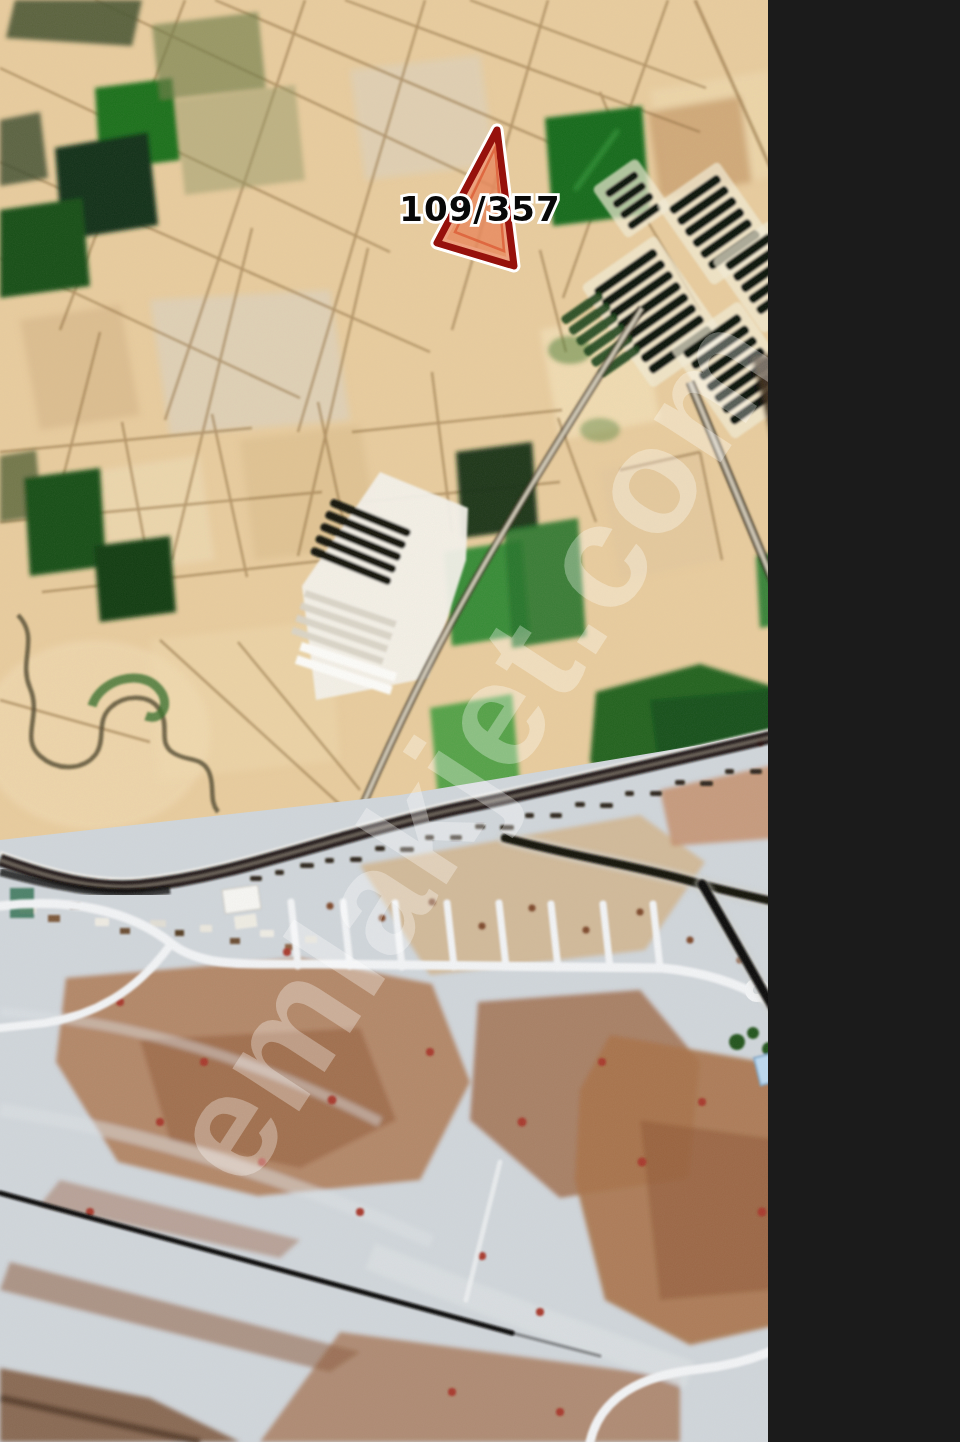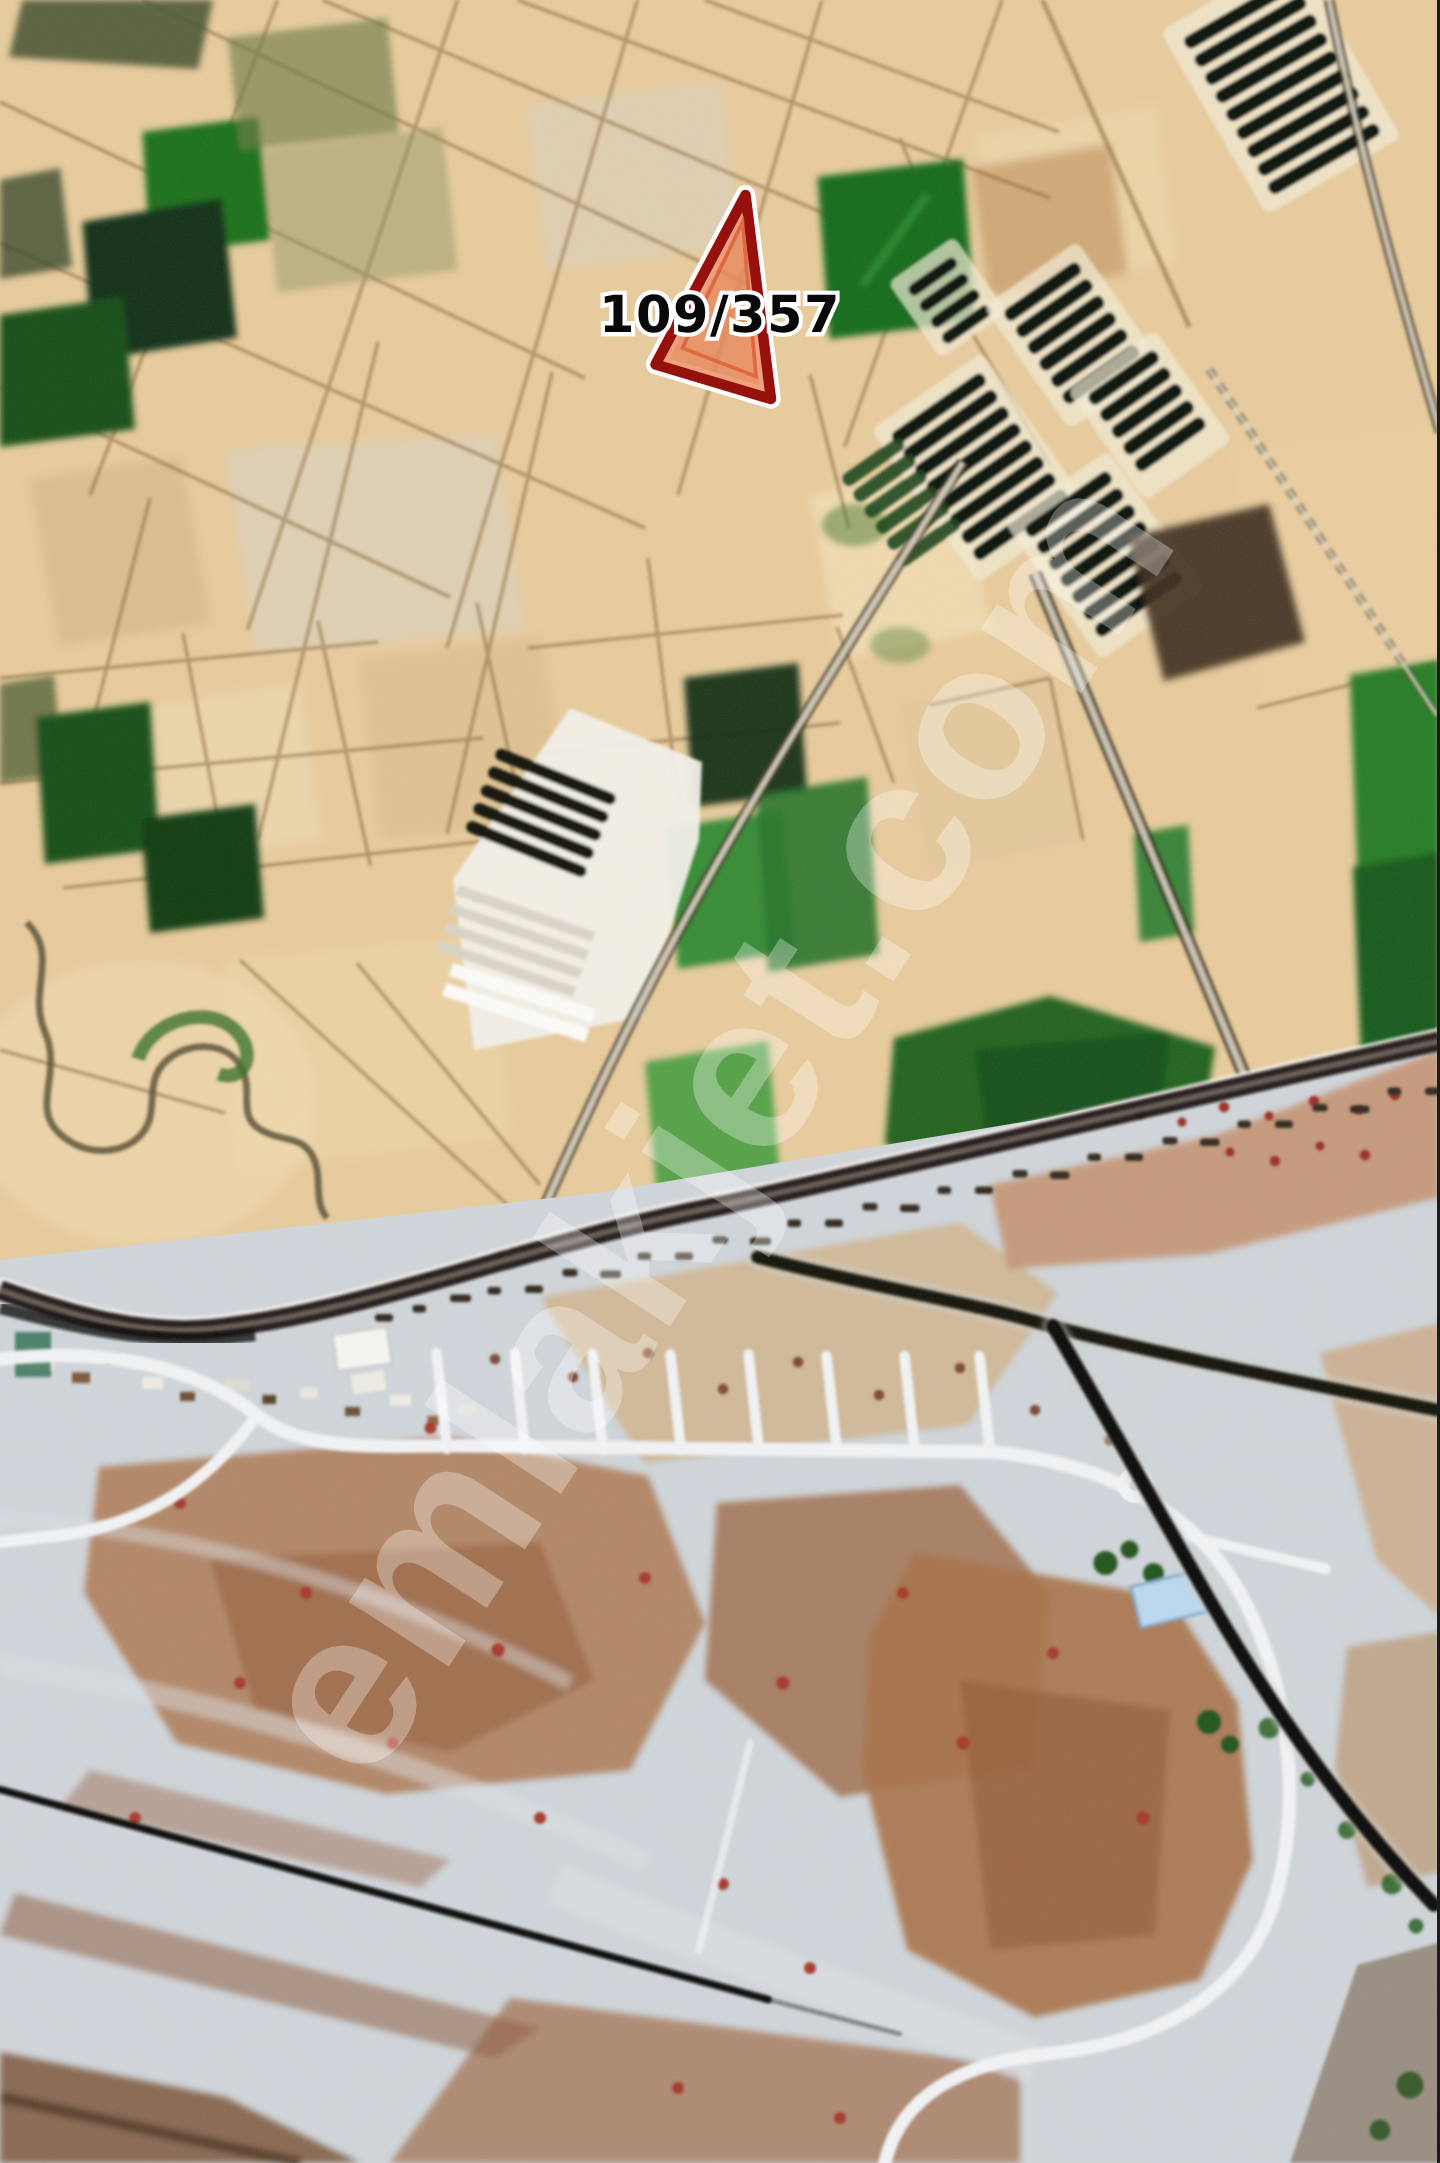--- a/index.html
+++ b/index.html
@@ -1,17 +1,17 @@
 <!DOCTYPE html>
 <html><head>
 <meta charset="utf-8">
 <style>
   html,body{margin:0;padding:0;background:#1b1b1b;}
   .stage{
-    position:relative;width:958px;height:1442px;overflow:hidden;
+    position:relative;width:768px;height:1442px;overflow:hidden;
     font-family:"DejaVu Sans","Liberation Sans",sans-serif;
     background:#e4cba1;
   }
   .stage svg{display:block;width:960px;height:1442px;filter:saturate(1.08) contrast(1.02);}
   .marker-label{
     font-family:"DejaVu Sans","Liberation Sans",sans-serif;
     font-weight:bold;font-size:34px;letter-spacing:1px;
     paint-order:stroke;stroke:#ffffff;stroke-width:5.5px;fill:#0a0a0a;
   }
   .watermark-text{

